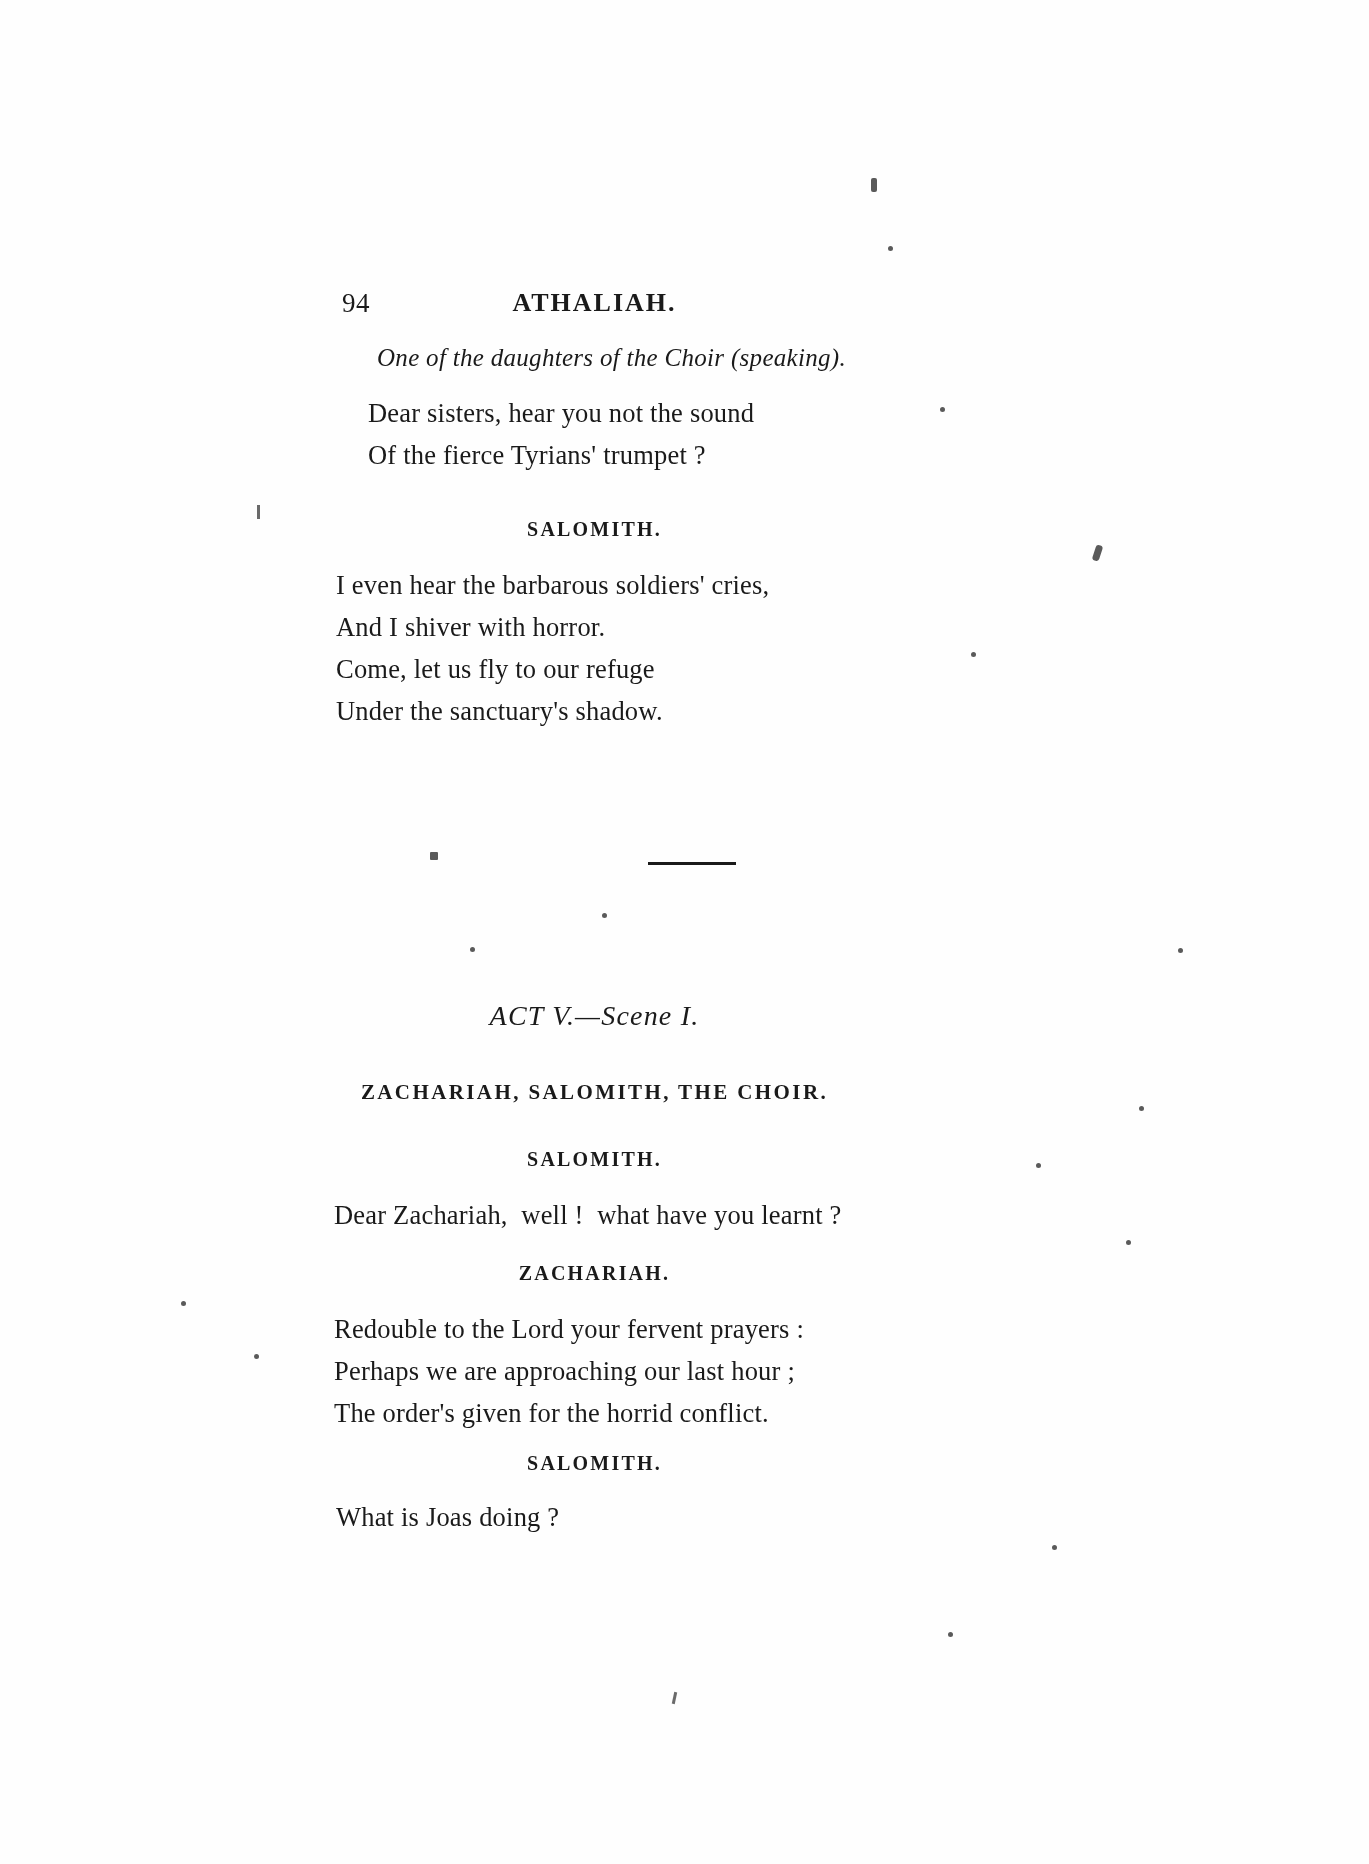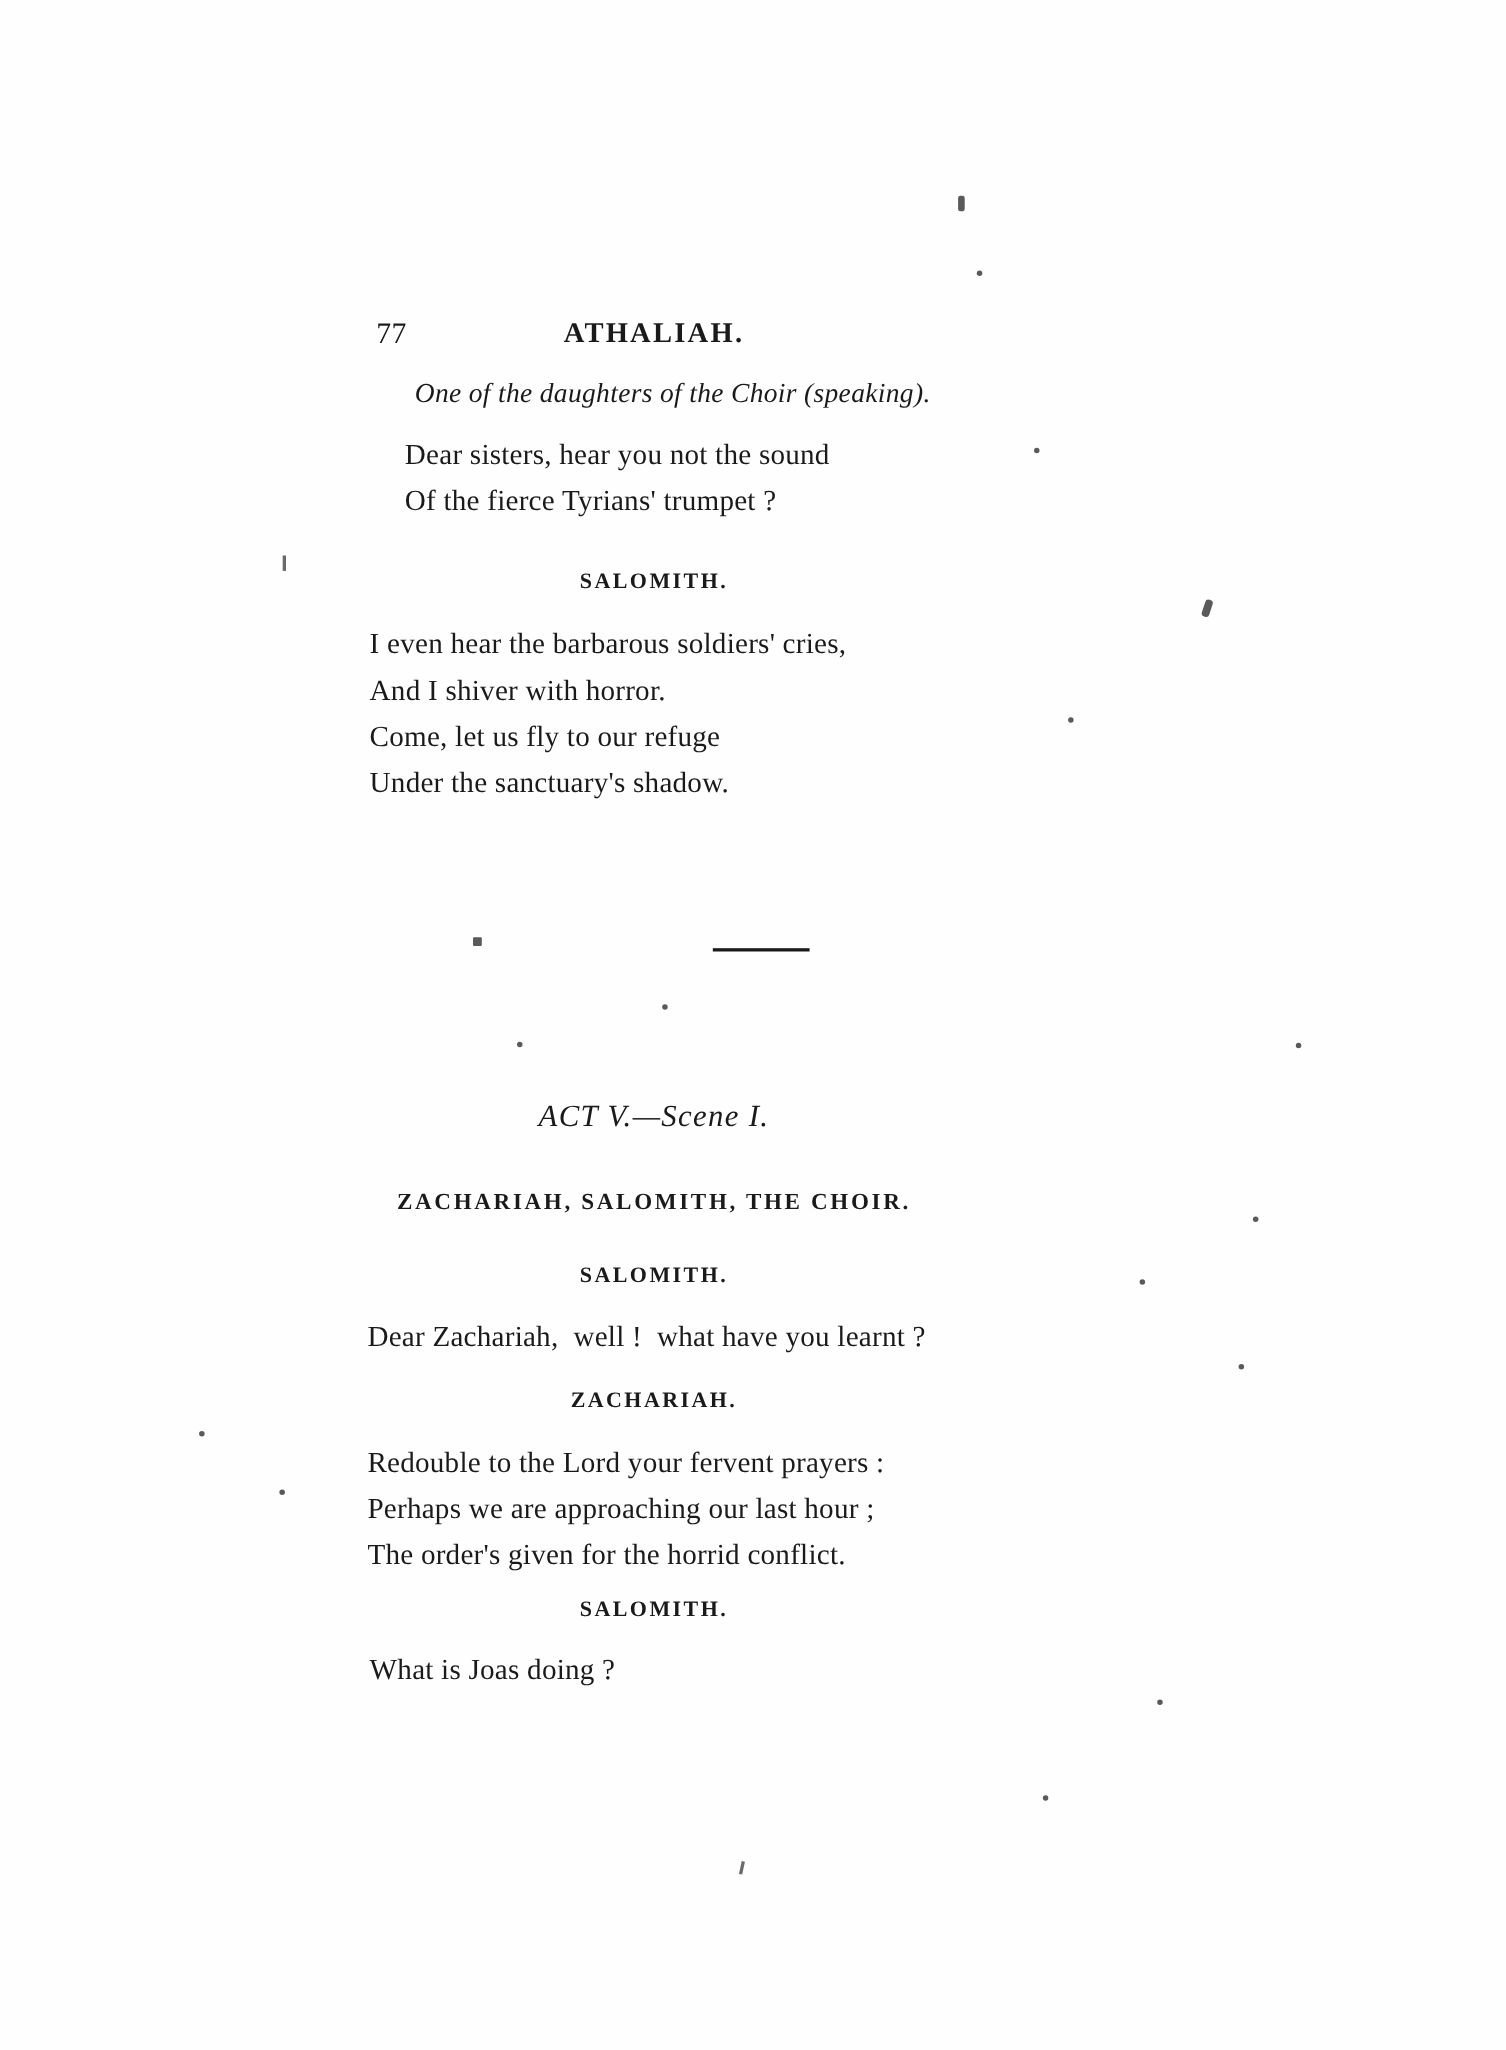--- a/index.html
+++ b/index.html
@@ -115,21 +115,21 @@
     background: #2b2b2b;
     opacity: 0.7;
   }
 </style>
 </head>
 <body>
 
 <div class="page">
 
   <div class="header">
-    <div class="folio">77</div>
+    <div class="folio">94</div>
     <div class="running-title">ATHALIAH.</div>
   </div>
 
   <div class="block stage-direction" style="top:344px;">One of the daughters of the Choir (speaking).</div>
 
   <div class="block verse indent-a" style="top:392px;">
     <div>Dear sisters, hear you not the sound</div>
     <div>Of the fierce Tyrians' trumpet ?</div>
   </div>
 

